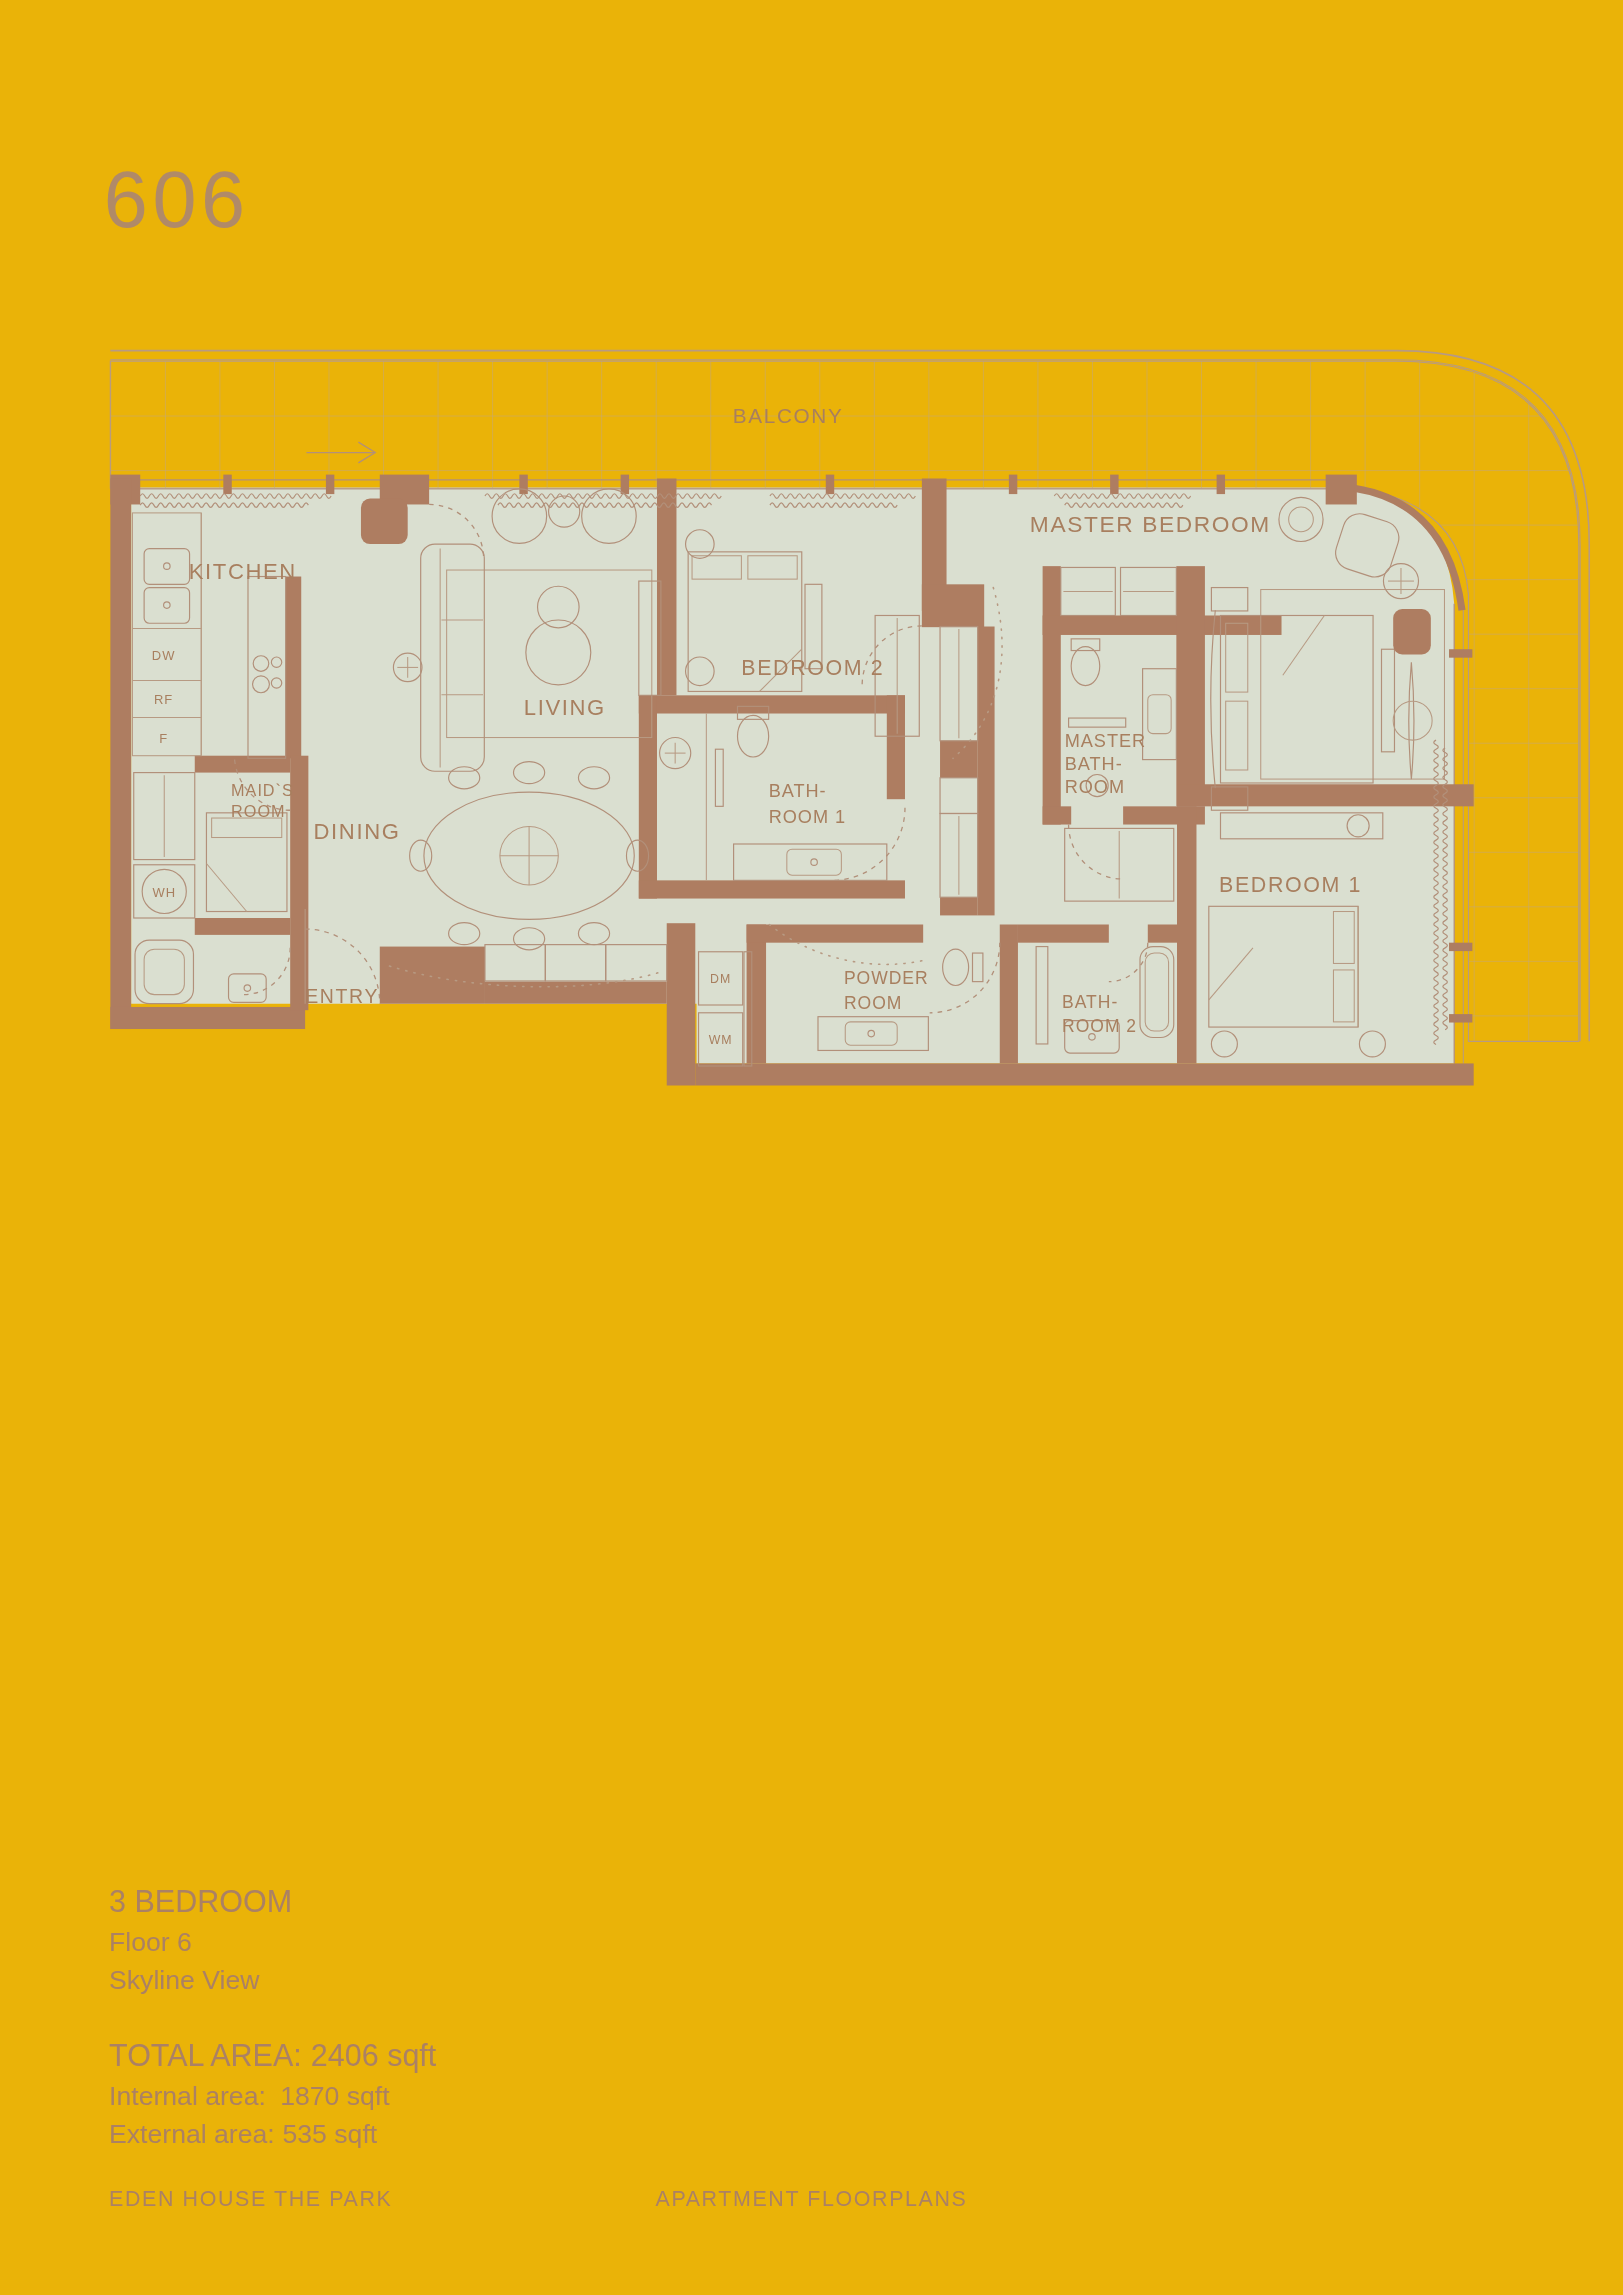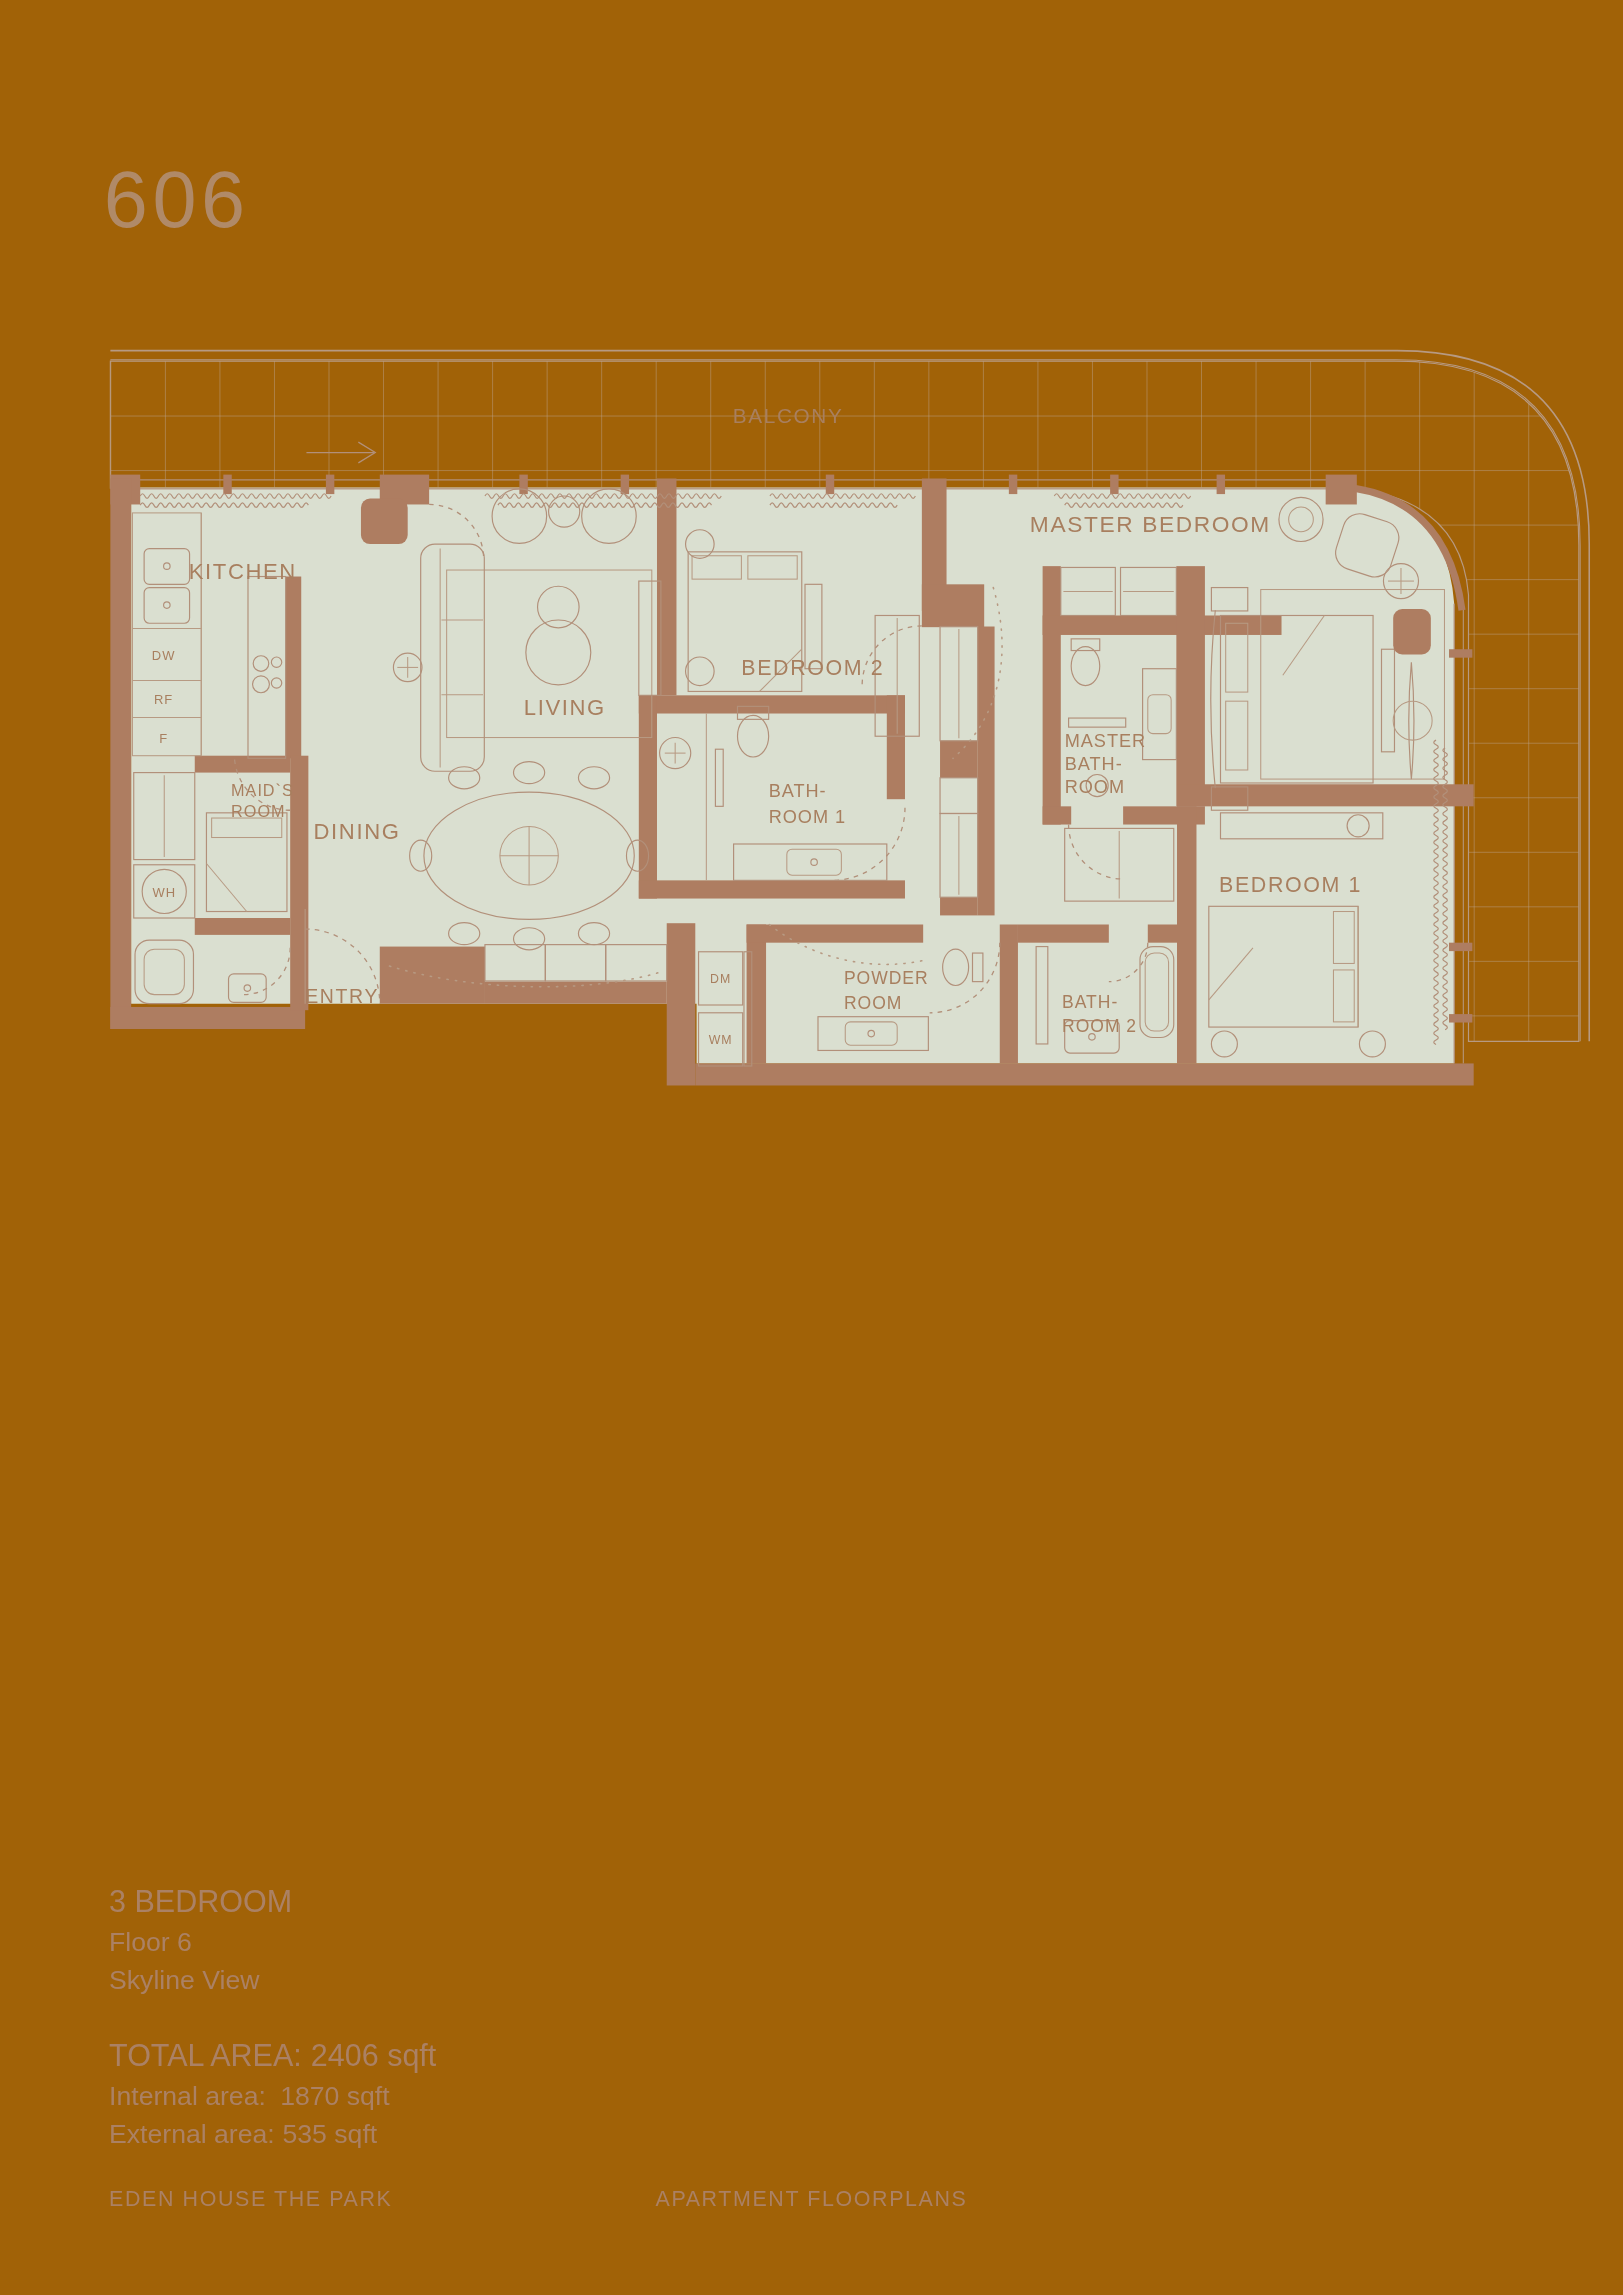--- a/index.html
+++ b/index.html
@@ -1,16 +1,16 @@
 <!DOCTYPE html>
 <html style="font-size:10.4px"><head>
 <meta charset="utf-8">
 <style>
   html,body{margin:0;padding:0;background:#d4dacc;}
-  .page{position:relative;width:1623px;height:2295px;background:#a16207;overflow:hidden;}
+  .page{position:relative;width:1623px;height:2295px;background:#eab308;overflow:hidden;}
   svg{position:absolute;left:0;top:0;}
   text{font-family:"Liberation Sans",sans-serif;}
   .lbl{fill:#a87f5f;letter-spacing:2.5px;}
   .lbl-sm{fill:#a87f5f;letter-spacing:1.5px;}
   .title-num{fill:#b08a68;letter-spacing:7px;}
   .info{fill:#ab8164;}
   .footer-t{fill:#ab8164;letter-spacing:2.5px;}
   .thin{stroke:#b2907a;stroke-width:2;fill:none;}
   .thin15{stroke:#b79a83;stroke-width:1.6;fill:none;}
   .wallf{fill:#ae7d61;}

